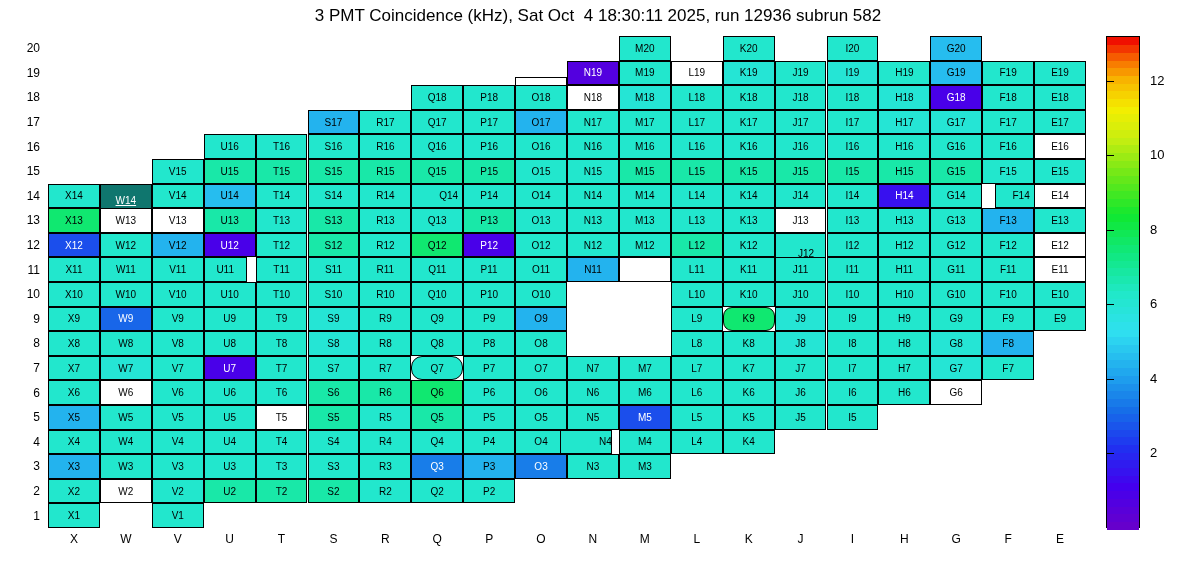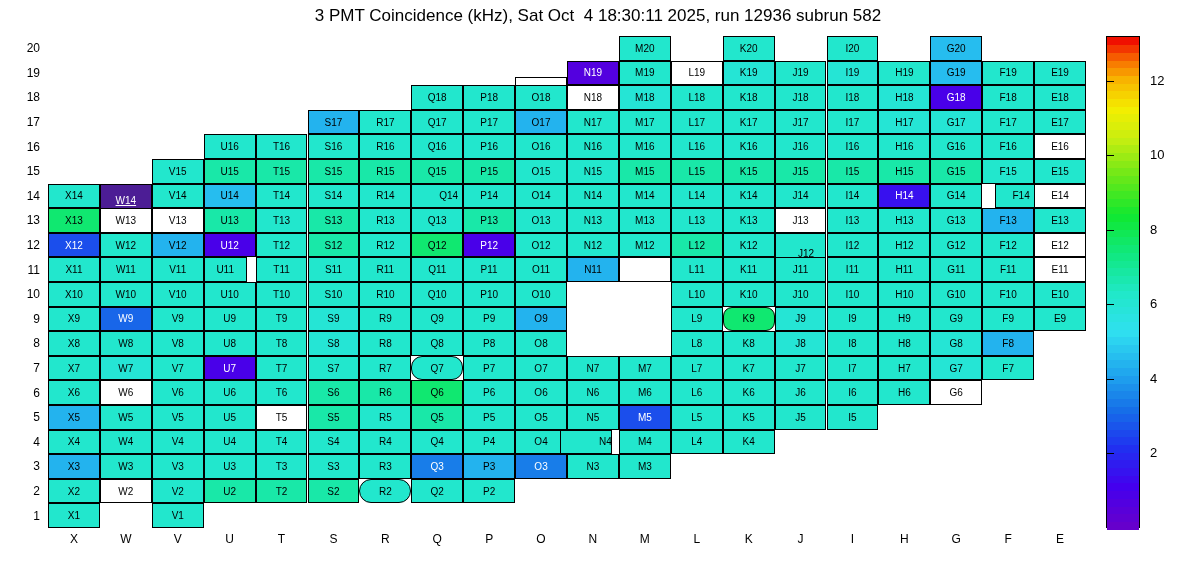--- a/index.html
+++ b/index.html
@@ -131,21 +131,21 @@
       <div class="cell" style="left: 570.9px; top: 123px; width: 51.9px; height: 24.6px; background: rgb(25, 232, 168); color: rgb(0, 0, 0);">M15</div>
       <div class="cell" style="left: 622.8px; top: 123px; width: 51.9px; height: 24.6px; background: rgb(25, 232, 168); color: rgb(0, 0, 0);">L15</div>
       <div class="cell" style="left: 674.7px; top: 123px; width: 51.9px; height: 24.6px; background: rgb(25, 232, 168); color: rgb(0, 0, 0);">K15</div>
       <div class="cell" style="left: 726.6px; top: 123px; width: 51.9px; height: 24.6px; background: rgb(25, 232, 168); color: rgb(0, 0, 0);">J15</div>
       <div class="cell" style="left: 778.5px; top: 123px; width: 51.9px; height: 24.6px; background: rgb(25, 232, 168); color: rgb(0, 0, 0);">I15</div>
       <div class="cell" style="left: 830.4px; top: 123px; width: 51.9px; height: 24.6px; background: rgb(25, 232, 168); color: rgb(0, 0, 0);">H15</div>
       <div class="cell" style="left: 882.3px; top: 123px; width: 51.9px; height: 24.6px; background: rgb(25, 232, 168); color: rgb(0, 0, 0);">G15</div>
       <div class="cell" style="left: 934.2px; top: 123px; width: 51.9px; height: 24.6px; background: rgb(34, 231, 205); color: rgb(0, 0, 0);">F15</div>
       <div class="cell" style="left: 986.1px; top: 123px; width: 51.9px; height: 24.6px; background: rgb(34, 231, 205); color: rgb(0, 0, 0);">E15</div>
       <div class="cell" style="left: 0px; top: 147.6px; width: 51.9px; height: 24.6px; background: rgb(34, 231, 205); color: rgb(0, 0, 0);">X14</div>
-      <div class="cell" style="left: 51.9px; top: 147.6px; width: 51.9px; height: 34px; background: #4c1d95; color: rgb(255, 255, 255); text-decoration: underline;">W14</div>
+      <div class="cell" style="left: 51.9px; top: 147.6px; width: 51.9px; height: 34px; background: #0f766e; color: rgb(255, 255, 255); text-decoration: underline;">W14</div>
       <div class="cell" style="left: 103.8px; top: 147.6px; width: 51.9px; height: 24.6px; background: rgb(34, 231, 205); color: rgb(0, 0, 0);">V14</div>
       <div class="cell" style="left: 155.7px; top: 147.6px; width: 51.9px; height: 24.6px; background: rgb(38, 189, 239); color: rgb(0, 0, 0);">U14</div>
       <div class="cell" style="left: 207.6px; top: 147.6px; width: 51.9px; height: 24.6px; background: rgb(34, 231, 205); color: rgb(0, 0, 0);">T14</div>
       <div class="cell" style="left: 259.5px; top: 147.6px; width: 51.9px; height: 24.6px; background: rgb(34, 231, 205); color: rgb(0, 0, 0);">S14</div>
       <div class="cell" style="left: 311.4px; top: 147.6px; width: 51.9px; height: 24.6px; background: rgb(34, 231, 205); color: rgb(0, 0, 0);">R14</div>
       <div class="cell" style="left: 363.3px; top: 147.6px; width: 51.9px; height: 24.6px; background: rgb(34, 231, 205); color: rgb(0, 0, 0); padding-left: 23px;">Q14</div>
       <div class="cell" style="left: 415.2px; top: 147.6px; width: 51.9px; height: 24.6px; background: rgb(34, 231, 205); color: rgb(0, 0, 0);">P14</div>
       <div class="cell" style="left: 467.1px; top: 147.6px; width: 51.9px; height: 24.6px; background: rgb(34, 231, 205); color: rgb(0, 0, 0);">O14</div>
       <div class="cell" style="left: 519px; top: 147.6px; width: 51.9px; height: 24.6px; background: rgb(34, 231, 205); color: rgb(0, 0, 0);">N14</div>
       <div class="cell" style="left: 570.9px; top: 147.6px; width: 51.9px; height: 24.6px; background: rgb(34, 231, 205); color: rgb(0, 0, 0);">M14</div>
@@ -348,21 +348,21 @@
       <div class="cell" style="left: 415.2px; top: 418.2px; width: 51.9px; height: 24.6px; background: rgb(35, 179, 238); color: rgb(0, 0, 0);">P3</div>
       <div class="cell" style="left: 467.1px; top: 418.2px; width: 51.9px; height: 24.6px; background: rgb(24, 125, 233); color: rgb(255, 255, 255);">O3</div>
       <div class="cell" style="left: 519px; top: 418.2px; width: 51.9px; height: 24.6px; background: rgb(34, 231, 205); color: rgb(0, 0, 0);">N3</div>
       <div class="cell" style="left: 570.9px; top: 418.2px; width: 51.9px; height: 24.6px; background: rgb(34, 231, 205); color: rgb(0, 0, 0);">M3</div>
       <div class="cell" style="left: 0px; top: 442.8px; width: 51.9px; height: 24.6px; background: rgb(34, 231, 205); color: rgb(0, 0, 0);">X2</div>
       <div class="cell" style="left: 51.9px; top: 442.8px; width: 51.9px; height: 24.6px;">W2</div>
       <div class="cell" style="left: 103.8px; top: 442.8px; width: 51.9px; height: 24.6px; background: rgb(34, 231, 205); color: rgb(0, 0, 0);">V2</div>
       <div class="cell" style="left: 155.7px; top: 442.8px; width: 51.9px; height: 24.6px; background: rgb(25, 232, 168); color: rgb(0, 0, 0);">U2</div>
       <div class="cell" style="left: 207.6px; top: 442.8px; width: 51.9px; height: 24.6px; background: rgb(25, 232, 168); color: rgb(0, 0, 0);">T2</div>
       <div class="cell" style="left: 259.5px; top: 442.8px; width: 51.9px; height: 24.6px; background: rgb(25, 232, 168); color: rgb(0, 0, 0);">S2</div>
-      <div class="cell" style="left: 311.4px; top: 442.8px; width: 51.9px; height: 24.6px; background: rgb(34, 231, 205); color: rgb(0, 0, 0); border-radius: 12px;">R2</div>
+      <div class="cell" style="left: 311.4px; top: 442.8px; width: 51.9px; height: 24.6px; background: rgb(34, 231, 205); color: rgb(0, 0, 0);">R2</div>
       <div class="cell" style="left: 363.3px; top: 442.8px; width: 51.9px; height: 24.6px; background: rgb(34, 231, 205); color: rgb(0, 0, 0);">Q2</div>
       <div class="cell" style="left: 415.2px; top: 442.8px; width: 51.9px; height: 24.6px; background: rgb(34, 231, 205); color: rgb(0, 0, 0);">P2</div>
       <div class="cell" style="left: 0px; top: 467.4px; width: 51.9px; height: 24.6px; background: rgb(34, 231, 205); color: rgb(0, 0, 0);">X1</div>
       <div class="cell" style="left: 103.8px; top: 467.4px; width: 51.9px; height: 24.6px; background: rgb(34, 231, 205); color: rgb(0, 0, 0);">V1</div>
     </div>
   <div id="xaxis">
       <div class="xlab" style="left: 45.117px;">X</div>
       <div class="xlab" style="left: 97.017px;">W</div>
       <div class="xlab" style="left: 148.917px;">V</div>
       <div class="xlab" style="left: 200.817px;">U</div>

